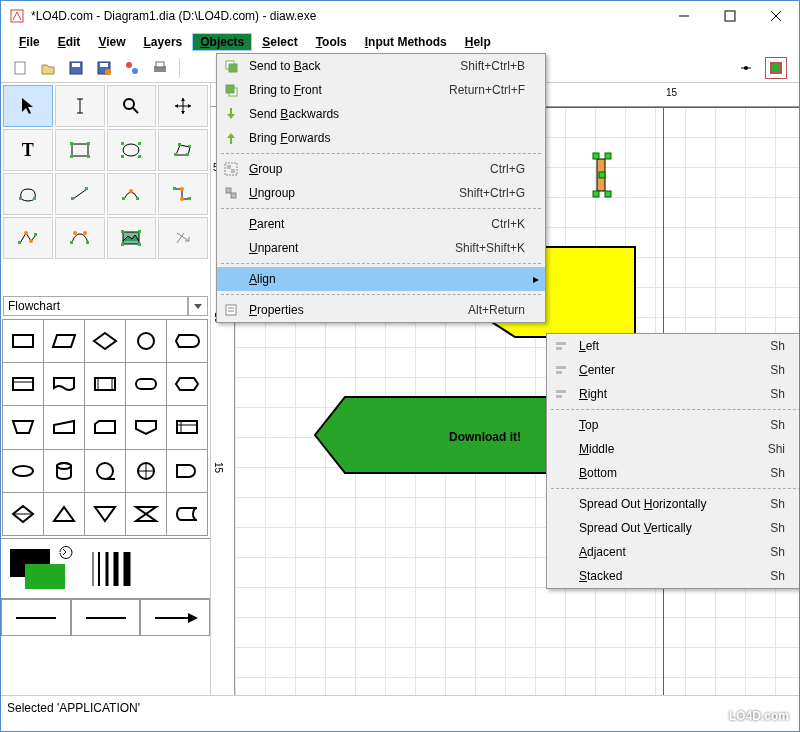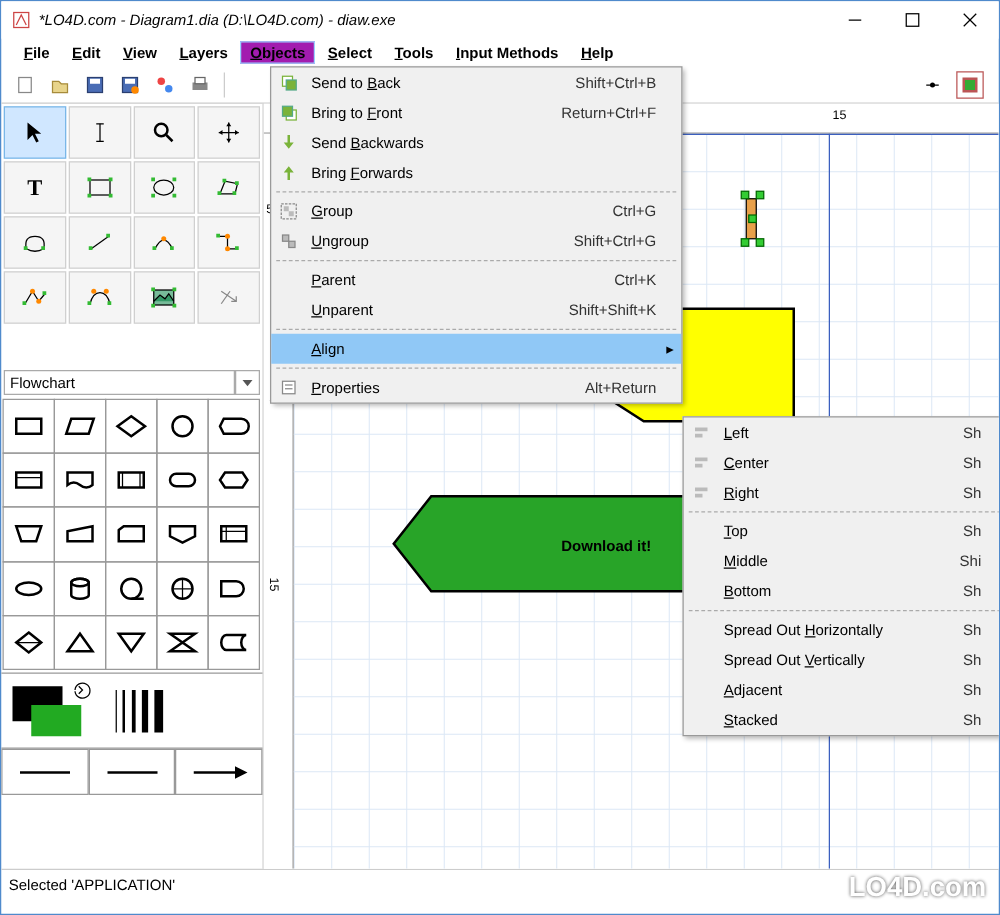--- a/index.html
+++ b/index.html
@@ -1,23 +1,23 @@
 <!DOCTYPE html>
 <html><head>
 <meta charset="utf-8">
 <style>
 * { box-sizing: border-box; margin: 0; padding: 0; font-family: "Segoe UI", Tahoma, sans-serif; font-size: 12px; }
 body { width: 800px; height: 732px; background: #fff; position: relative; overflow: hidden; border: 1px solid #4f8acc; }
 .titlebar { height: 30px; display: flex; align-items: center; padding: 0 0 0 8px; background: #fff; }
 .titlebar .icon { width: 16px; height: 16px; margin-right: 6px; }
-.titlebar .title { flex: 1; color: #000; font-style: italic; }
+.titlebar .title { flex: 1; color: #000; }
 .titlebar .winbtn { width: 46px; height: 30px; display: flex; align-items: center; justify-content: center; }
 .menubar { height: 22px; display: flex; align-items: center; padding-left: 10px; gap: 2px; font-weight: bold; }
 .menubar .mitem { padding: 2px 8px; }
-.menubar .mitem.open { background: #a21caf; border: 1px solid #99d1ff; padding: 1px 7px; }
+.menubar .mitem.open { background: #15803d; border: 1px solid #99d1ff; padding: 1px 7px; }
 .menubar .mitem u { text-decoration: underline; }
 .toolbar { height: 30px; display: flex; align-items: center; padding-left: 8px; gap: 6px; border-bottom: 1px solid #ccc; }
 .toolbar .tbtn { width: 22px; height: 22px; display: flex; align-items: center; justify-content: center; }
 .toolbar .sep { width: 1px; height: 20px; background: #ccc; margin: 0 2px; }
 .main { display: flex; height: 612px; }
 .leftpanel { width: 210px; border-right: 1px solid #ccc; display: flex; flex-direction: column; }
 .toolgrid { display: grid; grid-template-columns: repeat(4, 1fr); gap: 2px; padding: 2px; }
 .toolgrid .tool { height: 42px; border: 1px solid #d0d0d0; background: #f5f5f5; display: flex; align-items: center; justify-content: center; }
 .toolgrid .tool.selected { background: #d0e7ff; border: 1px solid #7ab7e8; }
 .shapeheader { display: flex; padding: 2px; margin-top: 33px; }
@@ -36,21 +36,21 @@
   background-image: linear-gradient(#dbe7f5 1px, transparent 1px), linear-gradient(90deg, #dbe7f5 1px, transparent 1px);
   background-size: 30px 30px; }
 .statusbar { height: 24px; border-top: 1px solid #ccc; display: flex; align-items: center; padding-left: 6px; font-size: 12px; }
 .dropdown { position: absolute; background: #f0f0f0; border: 1px solid #999; box-shadow: 2px 2px 4px rgba(0,0,0,.3); }
 .dropdown .ditem { display: flex; align-items: center; height: 24px; padding: 0 20px 0 32px; position: relative; }
 .dropdown .ditem.hl { background: #90c8f6; }
 .dropdown .ditem .shortcut { margin-left: auto; color: #333; }
 .dropdown .dicon { position: absolute; left: 6px; width: 16px; height: 16px; display: flex; align-items: center; justify-content: center; }
 .dropdown .dsep { height: 1px; margin: 3px 4px; border-top: 1px dashed #aaa; }
 .dropdown .arrow { position: absolute; right: 6px; }
-.watermark { position: absolute; right: 10px; bottom: 8px; color: #fff; font-size: 22px; opacity: .7; font-weight: bold; text-shadow: 0 0 3px #000; }
+.watermark { position: absolute; right: 10px; bottom: 8px; color: #fff; font-size: 12px; opacity: .7; font-weight: bold; text-shadow: 0 0 3px #000; }
 .yellowshape { position: absolute; left: 200px; top: 140px; }
 .greenshape { position: absolute; left: 80px; top: 290px; }
 svg { overflow: visible; }
 </style>
 </head>
 <body>
 
 <div class="titlebar">
   <span class="icon">
     <svg width="16" height="16">

